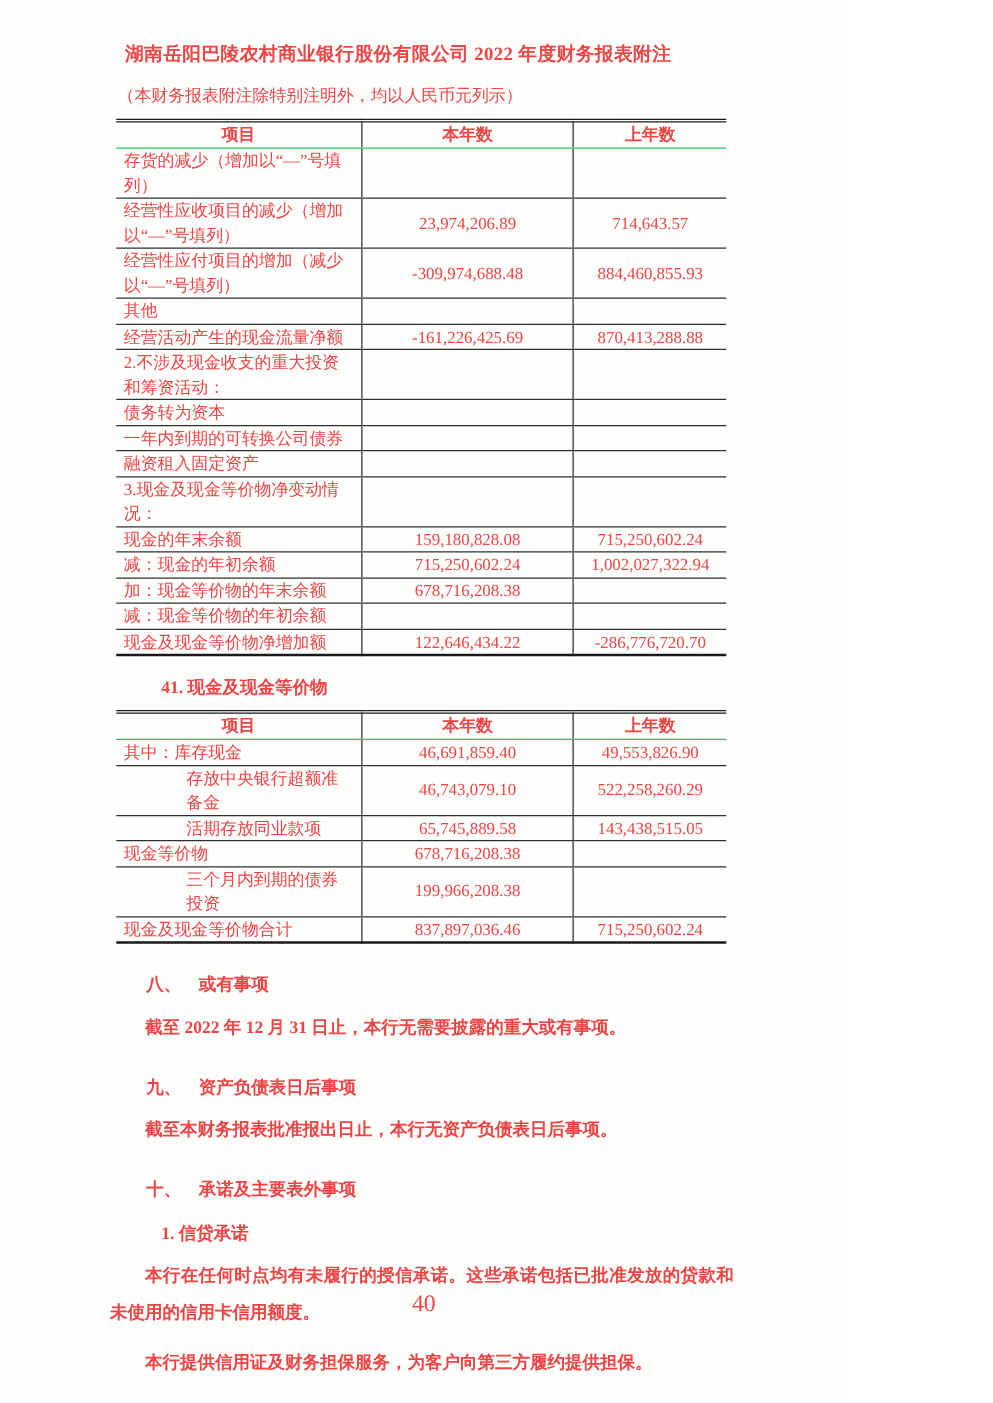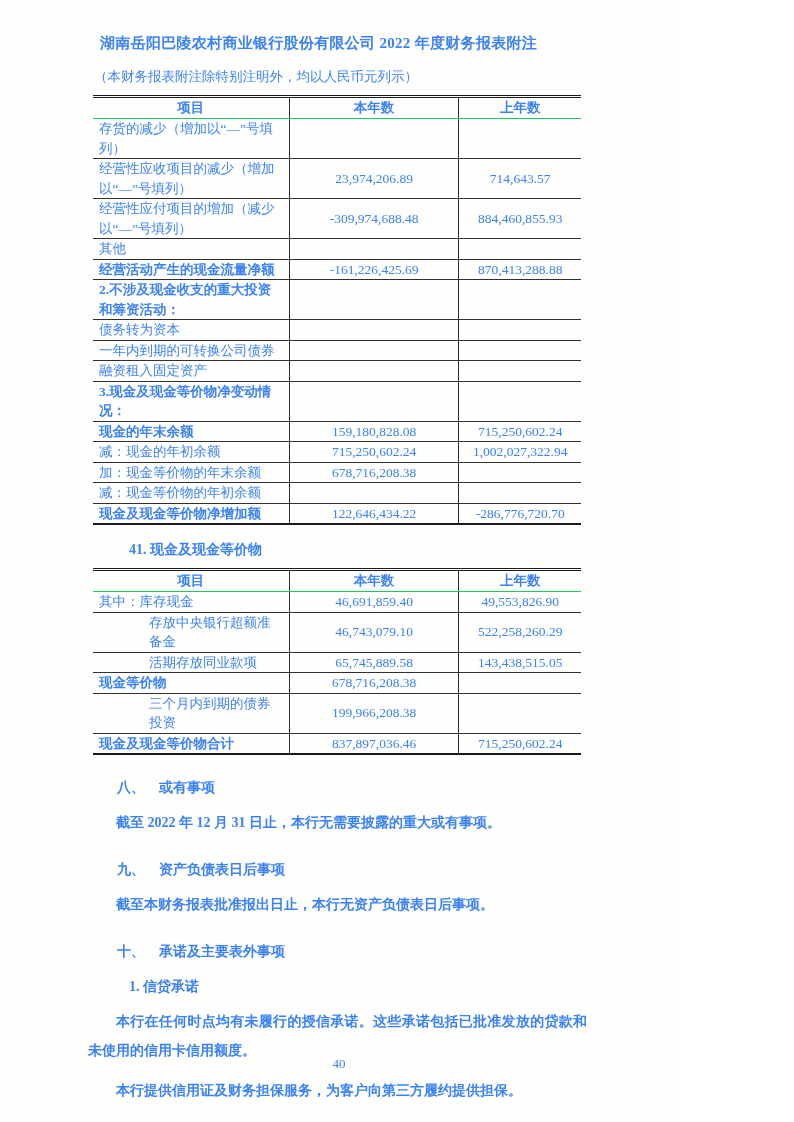--- a/index.html
+++ b/index.html
@@ -1,20 +1,20 @@
 <!DOCTYPE html>
 <html lang="zh"><head>
 <meta charset="utf-8">
 <style>
   html,body{margin:0;padding:0;background:#ffffff;}
   .page{
     position:relative;
     width:678px;height:1122px;
     background:#fefefd;
-    color:#3b82f6;
+    color:#ef4444;
     font-family:"Liberation Serif","DejaVu Serif",serif;
     overflow:hidden;
   }
   .content{padding:34px 97px 0 93px;}
 
   .doc-title{
     font-size:15px;font-weight:bold;
     margin:0 0 0 7px;
     letter-spacing:0.3px;
   }
@@ -42,21 +42,21 @@
     font-size:13.5px;
     line-height:19.5px;
     padding:0 6px;
     border-bottom:1px solid #2f2f2f;
     vertical-align:middle;
     overflow:hidden;
   }
   table.fin tr:last-child td{border-bottom:none;}
   table.fin th + th, table.fin td + td{border-left:1px solid #2f2f2f;}
   td.c-num{text-align:center;padding-right:10px;font-variant-numeric:tabular-nums;}
-  tr.bold td.c-item{font-weight:bold;}
+  tr.bold td.c-item{font-weight:normal;}
   td.c-item.indent{padding-left:56px;}
 
   .note-title{
     font-size:14px;font-weight:bold;
     margin:16px 0 0 36px;
   }
 
   .sec-heading{
     font-size:14px;font-weight:bold;
     margin:24px 0 0 24px;
@@ -69,24 +69,24 @@
     font-size:14px;
     line-height:29px;
     text-indent:2em;
     margin:11px -6px 0 -5px;
     text-align:justify;
     font-weight:bold;
   }
 
   .page-number{
     position:absolute;
-    top:1056px;left:0;
+    top:1033px;left:0;
     width:100%;
     text-align:center;
-    font-size:13px;
+    font-size:19px;
   }
 </style>
 </head>
 <body>
 
 <div class="page">
   <div class="content">
 
     <div class="doc-title">湖南岳阳巴陵农村商业银行股份有限公司 2022 年度财务报表附注</div>
     <div class="doc-subtitle">（本财务报表附注除特别注明外，均以人民币元列示）</div>

